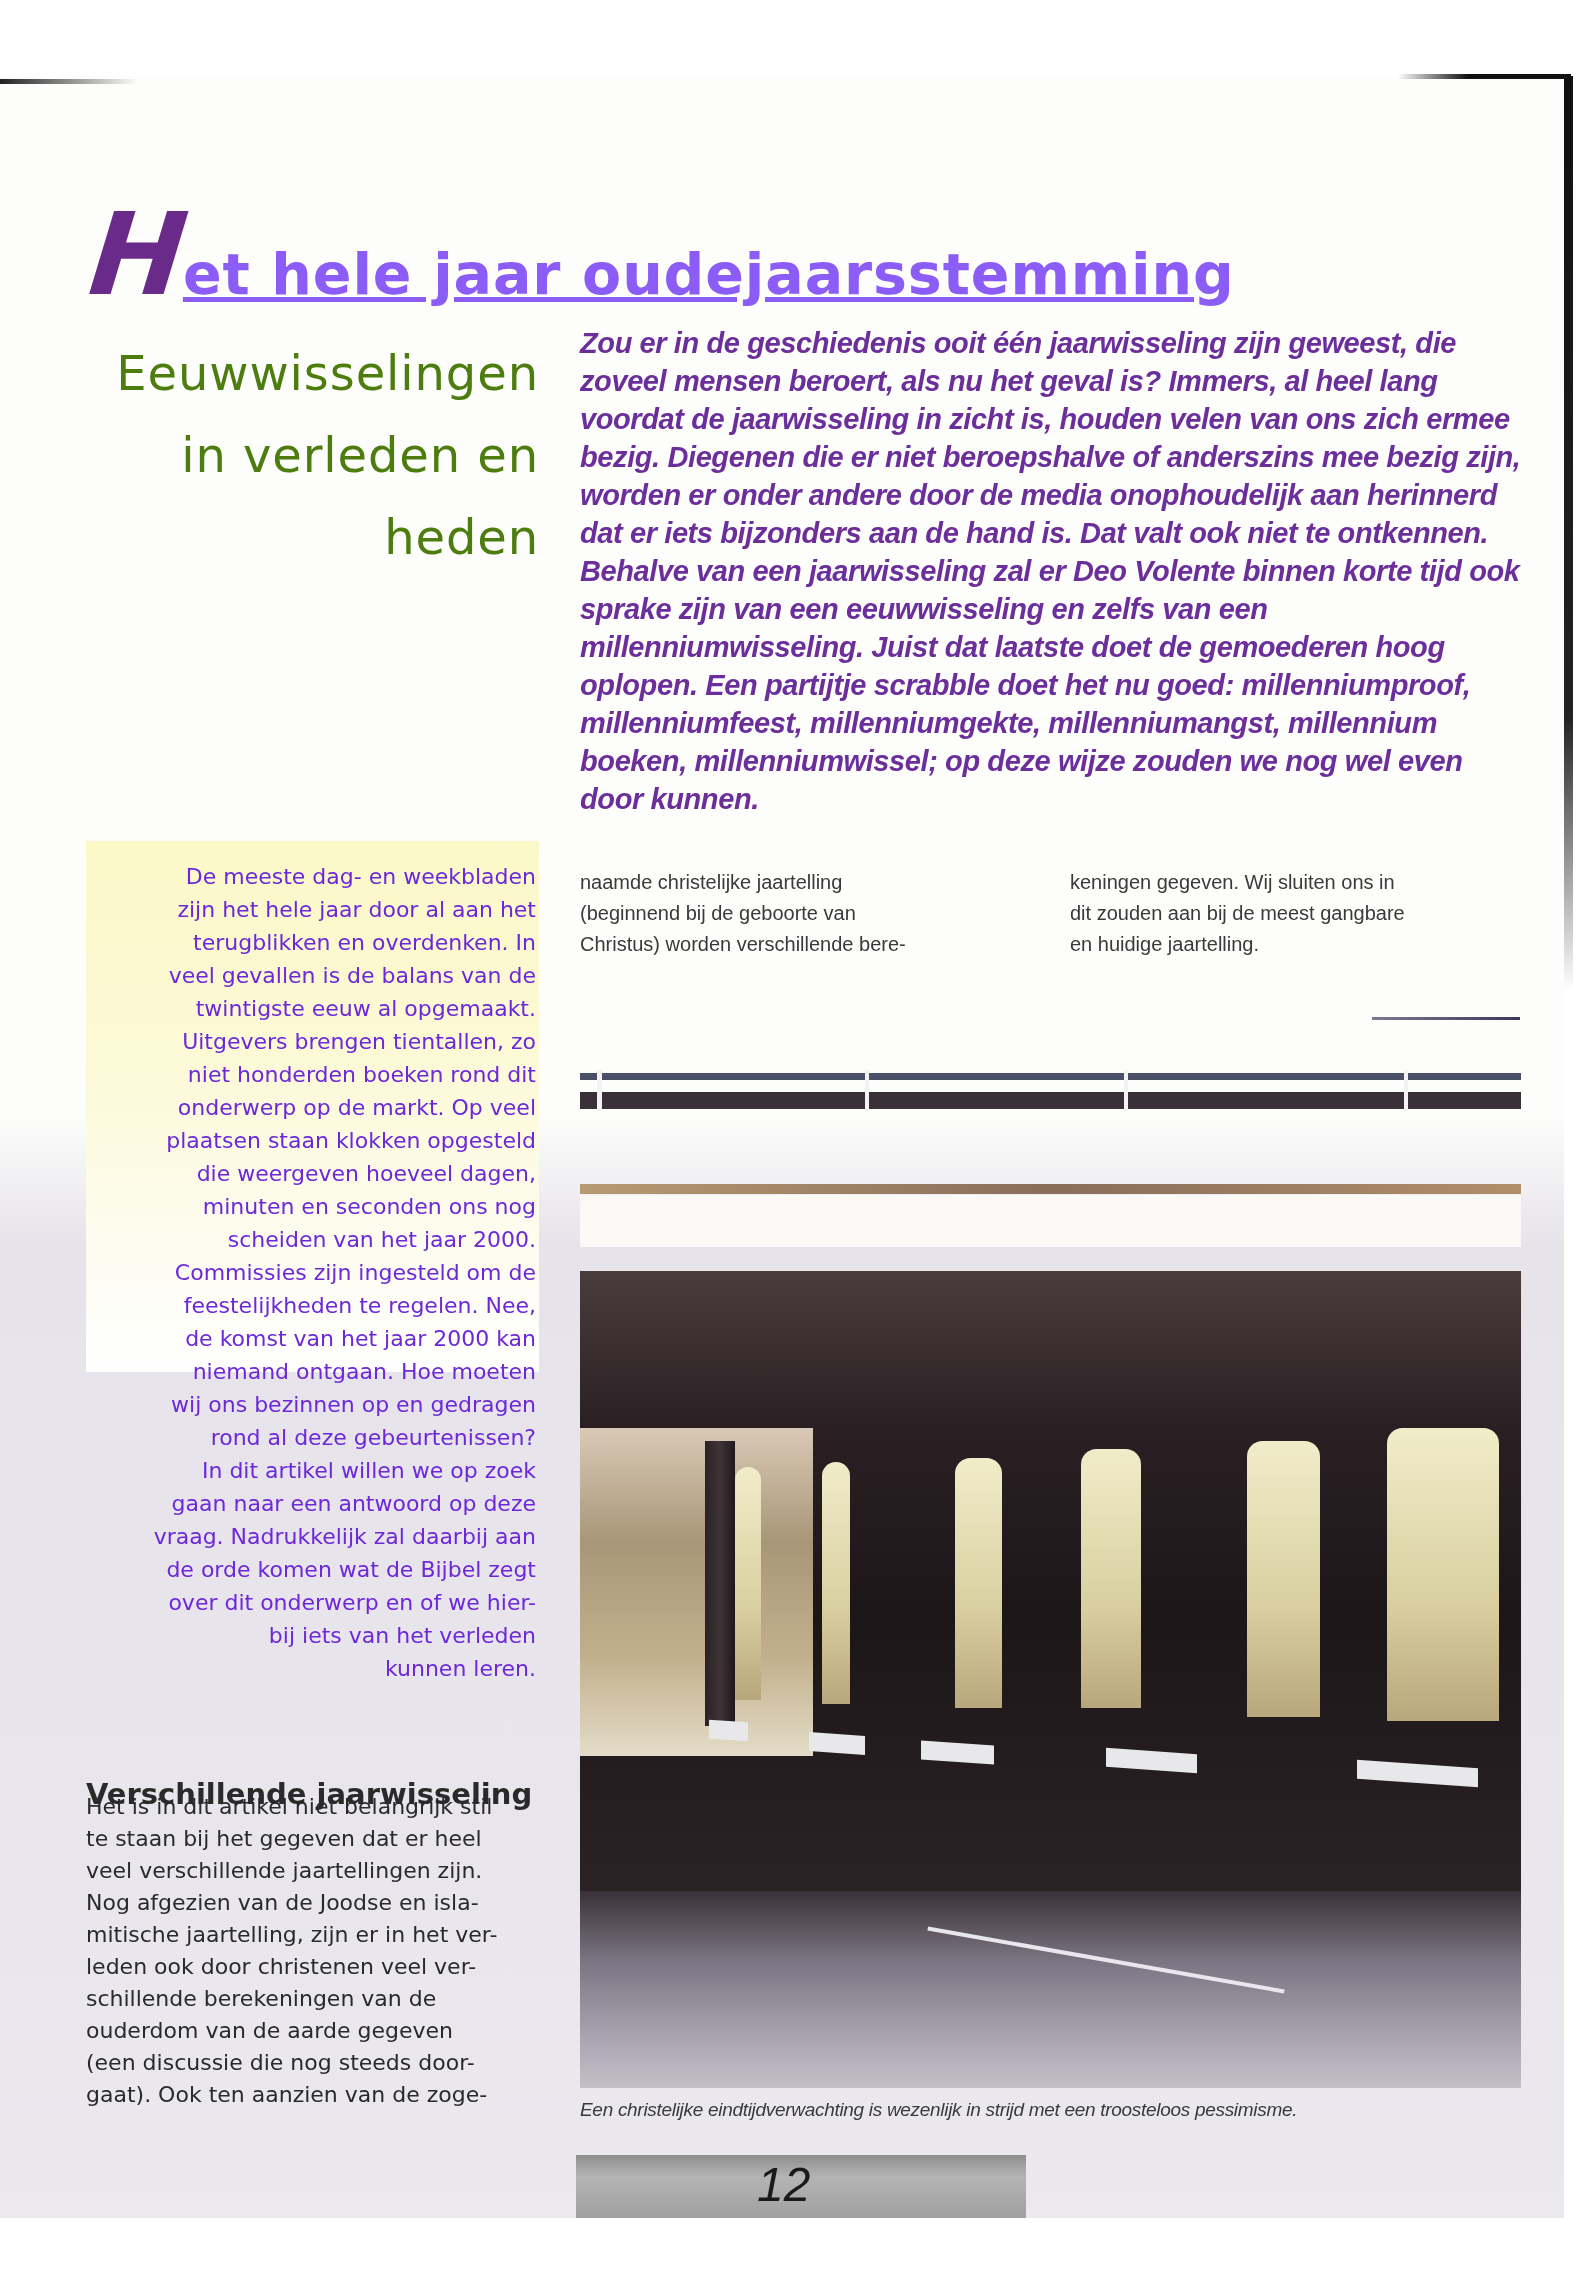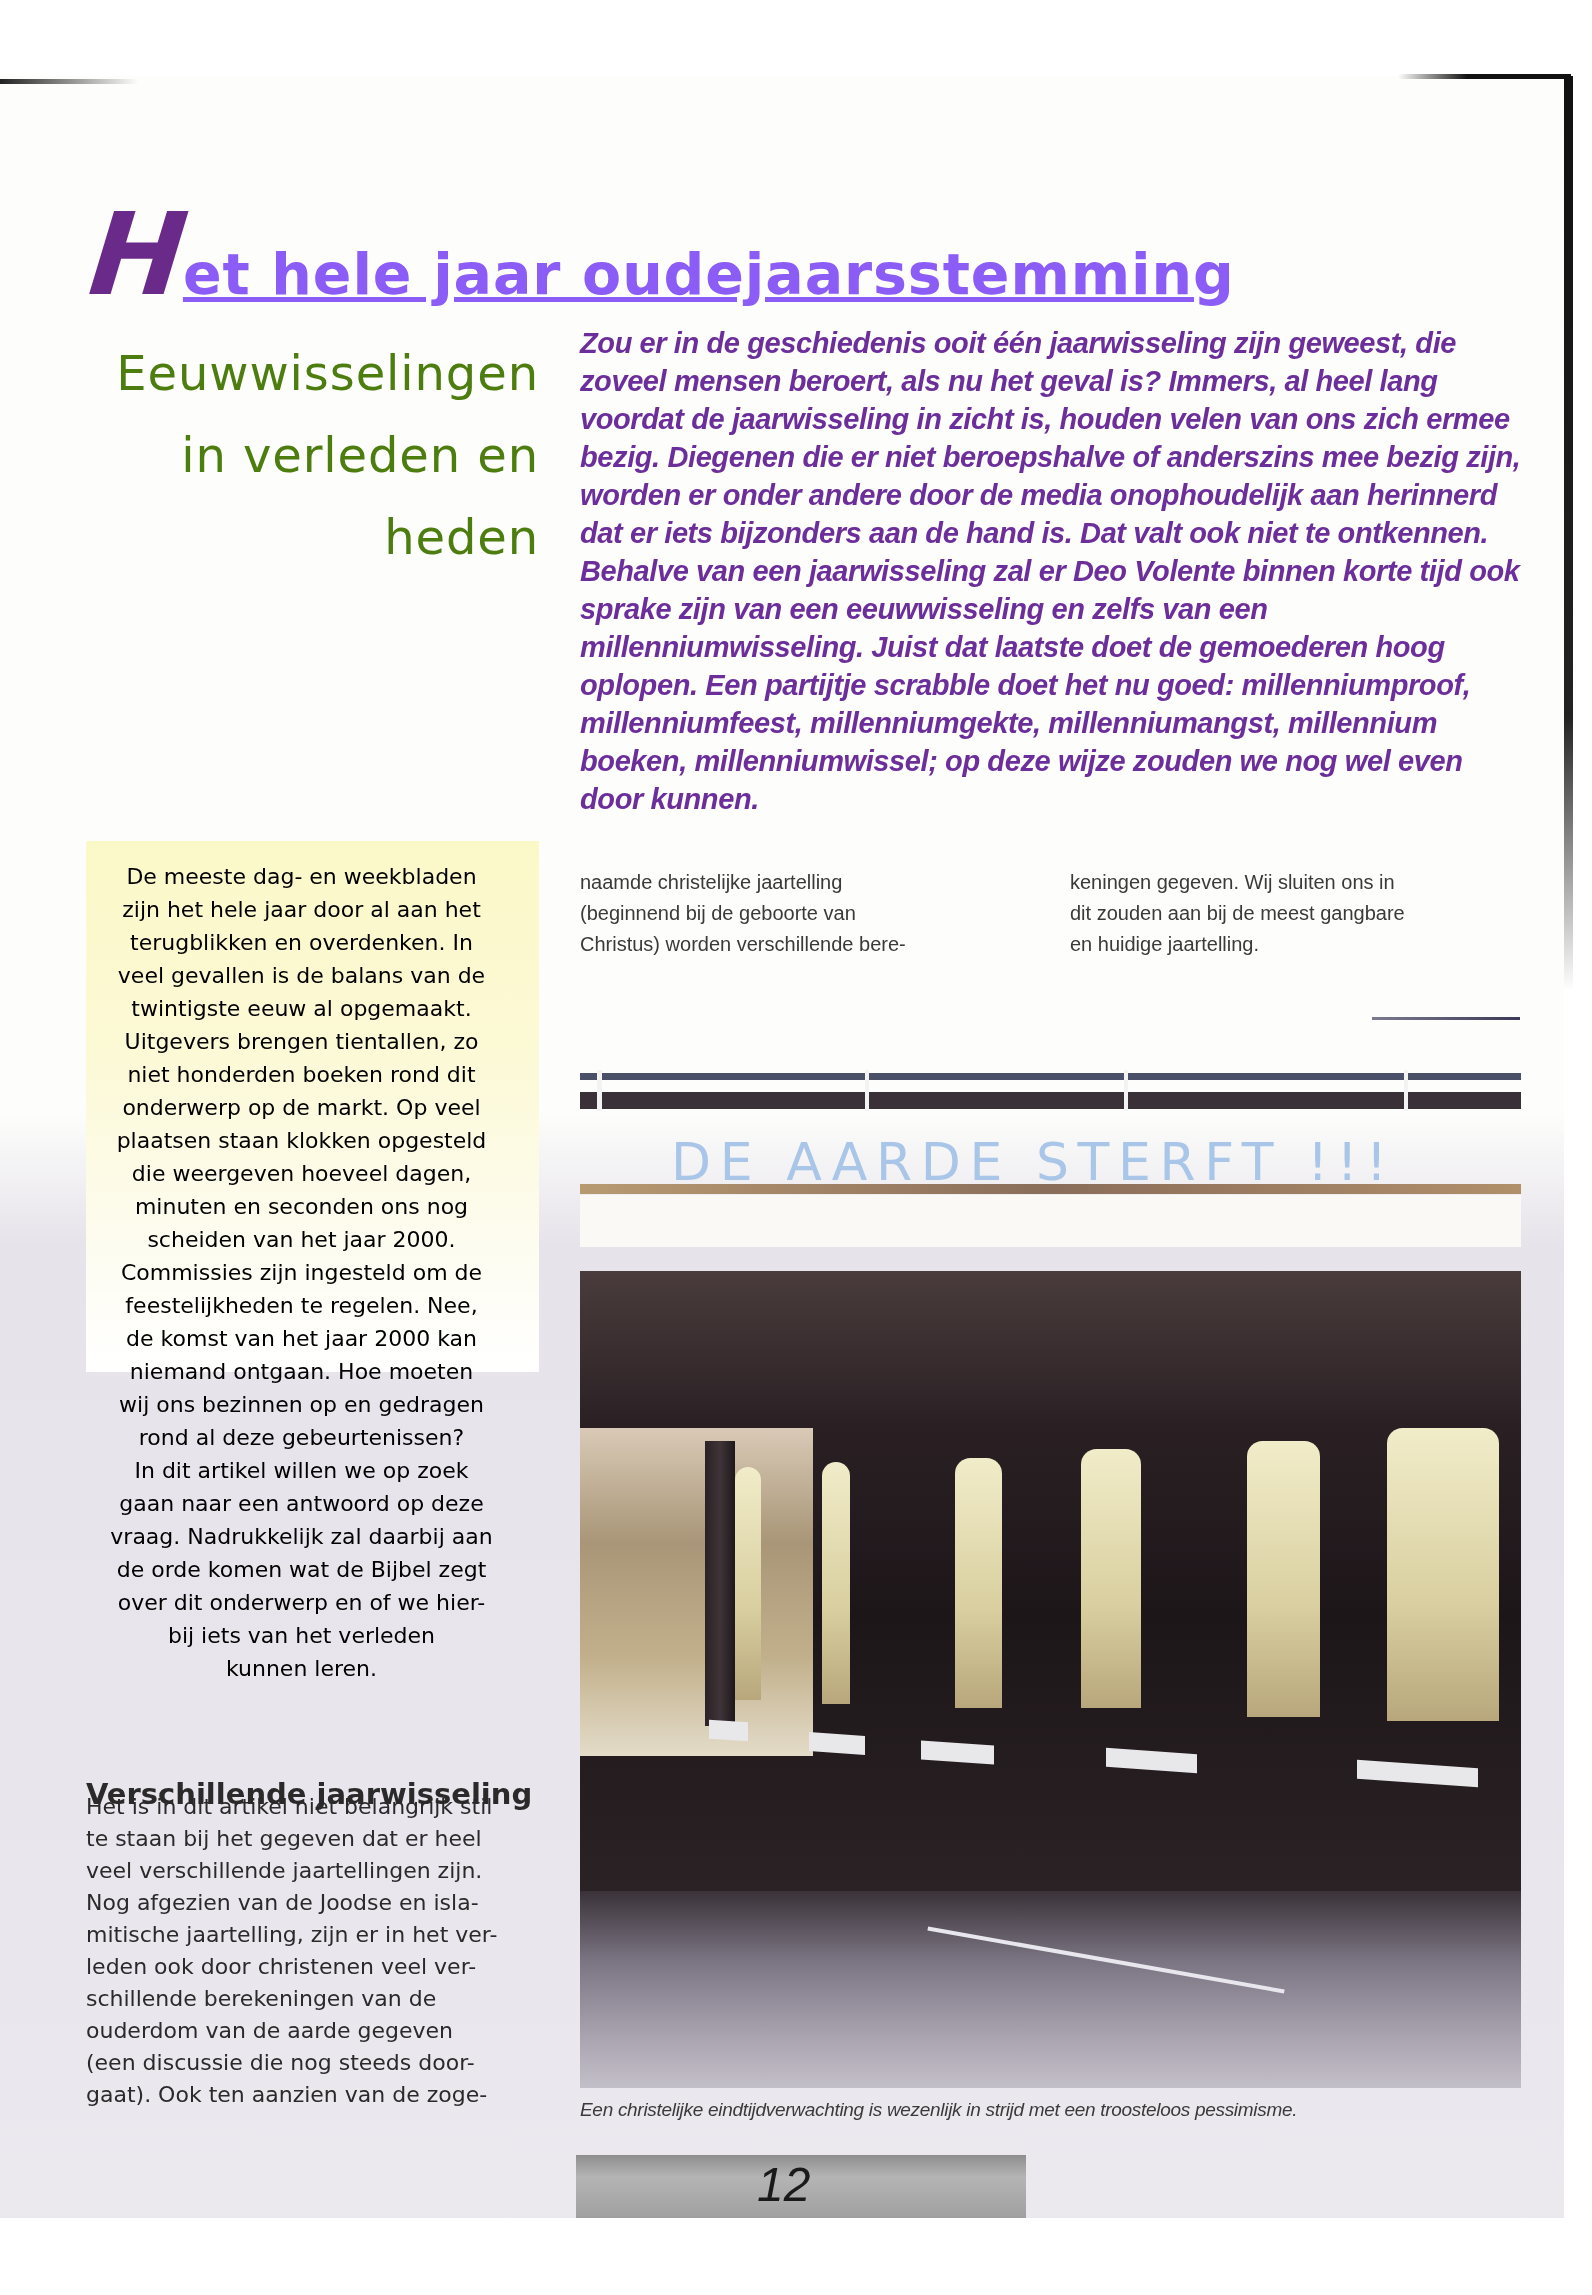--- a/index.html
+++ b/index.html
@@ -50,22 +50,22 @@
     position:absolute; left:580px; top:324px; width:949px;
     color:#6b2e9a; font-family:"Liberation Sans", sans-serif;
     font-style:italic; font-weight:bold; font-size:29px; line-height:38px;
     letter-spacing:-0.4px;
   }
   .sidebox {
     position:absolute; left:86px; top:841px; width:453px; height:531px;
     background:linear-gradient(180deg, #fbf8c8 0%, #fcf9d6 40%, #fdfcef 75%, #ffffff 100%);
   }
   .sidebox-text {
-    position:absolute; left:89px; top:860px; width:425px;
-    text-align:center; color:#000000;
+    position:absolute; left:111px; top:860px; width:425px;
+    text-align:right; color:#6d28d9;
     font-family:"DejaVu Sans", sans-serif; font-size:22px; line-height:33px;
     white-space:pre-line;
   }
   .section-heading {
     position:absolute; left:86px; top:1752px; width:466px;
     color:#2a2a2a; font-family:"DejaVu Sans", sans-serif; font-weight:bold;
     font-size:29px; line-height:36px;
   }
   .section-body {
     position:absolute; left:86px; top:1791px; width:449px;
@@ -202,21 +202,20 @@
 en huidige jaartelling.</div>
 <div class="rule-small"></div>
 
 <div class="photo">
   <div class="rail-top"></div>
   <div class="rail-mid"></div>
   <div class="rail-post" style="left:17.3px"></div>
   <div class="rail-post" style="left:285px"></div>
   <div class="rail-post" style="left:544px"></div>
   <div class="rail-post" style="left:824px"></div>
-  <div class="graffiti">DE AARDE STERFT !!!</div>
   <div class="bridge-edge"></div>
   <div class="bridge-face"></div>
   <div class="underside"></div>
   <div class="bg-left"></div>
   <div class="opening" style="left:155px; top:406px; width:26px; height:233px;"></div>
   <div class="opening" style="left:242px; top:401px; width:28px; height:242px;"></div>
   <div class="opening" style="left:375px; top:397px; width:47px; height:250px;"></div>
   <div class="opening" style="left:501px; top:388px; width:60px; height:259px;"></div>
   <div class="opening" style="left:667px; top:380px; width:73px; height:276px;"></div>
   <div class="opening" style="left:807px; top:367px; width:112px; height:293px;"></div>

